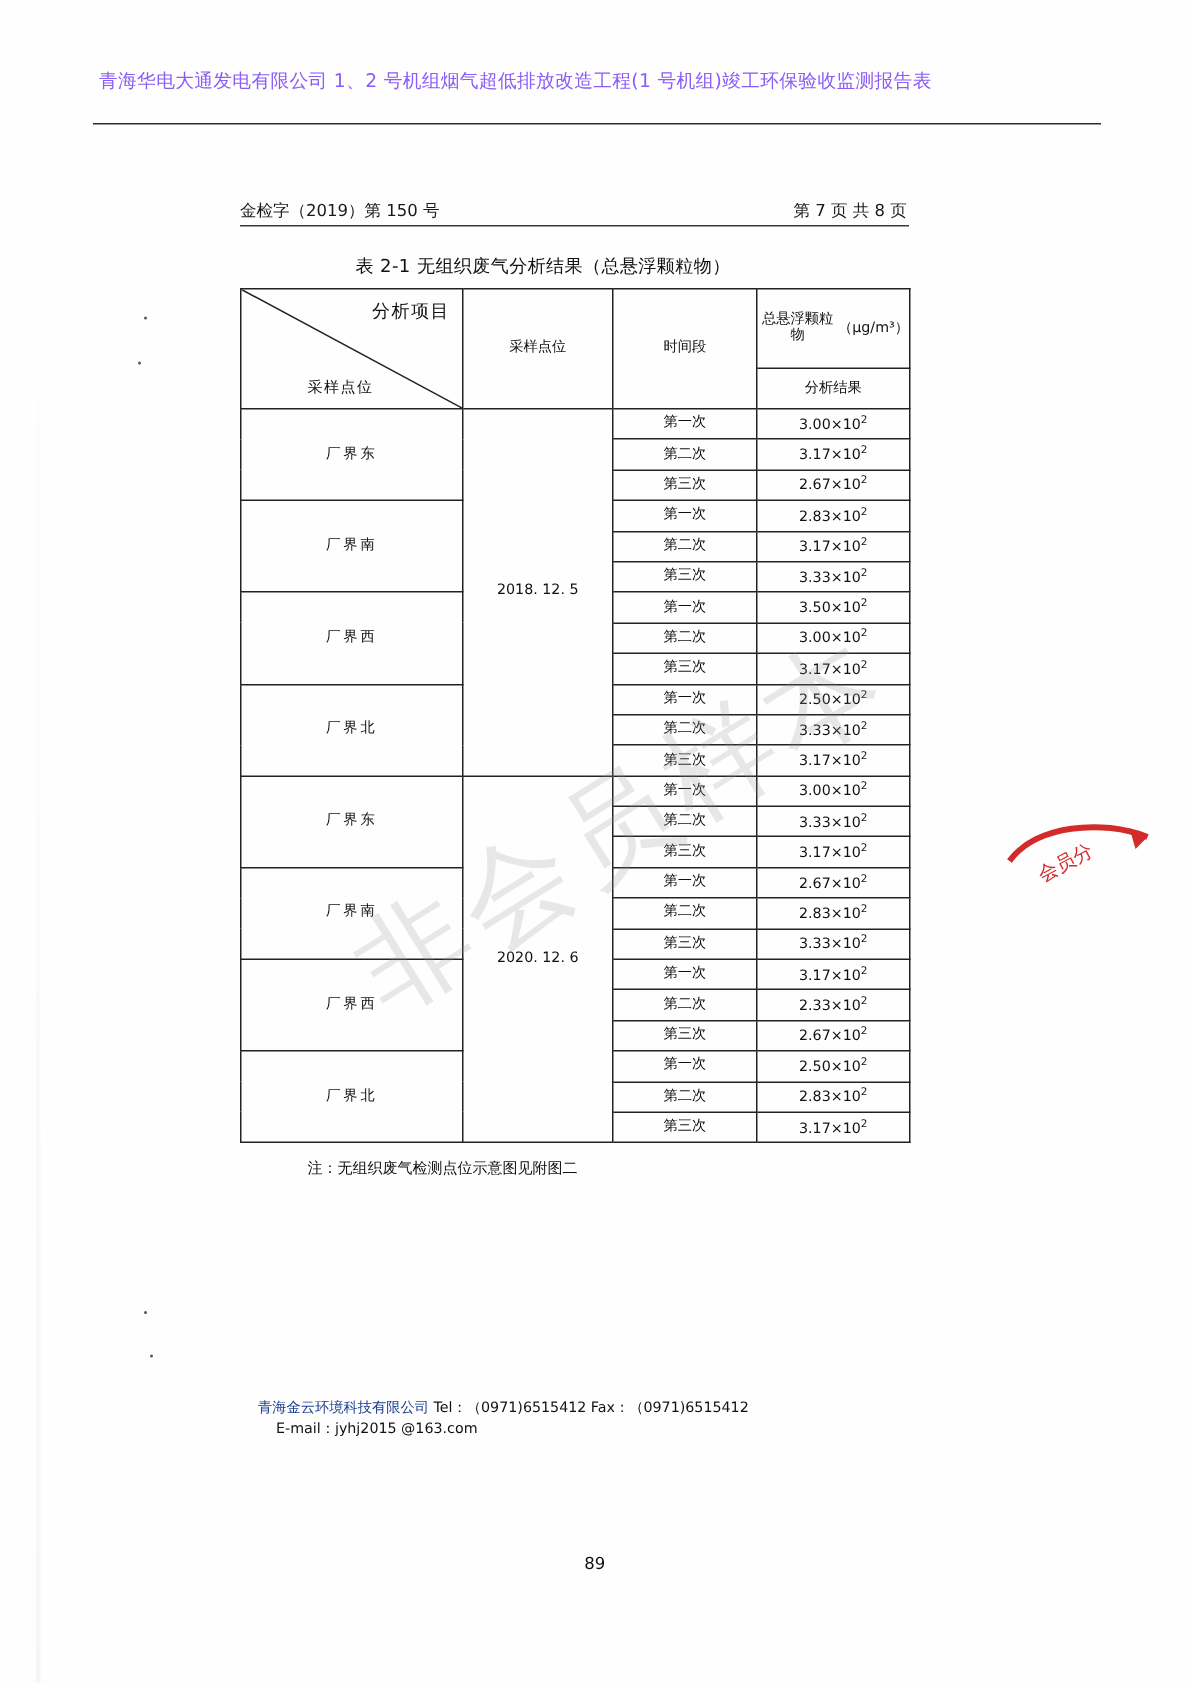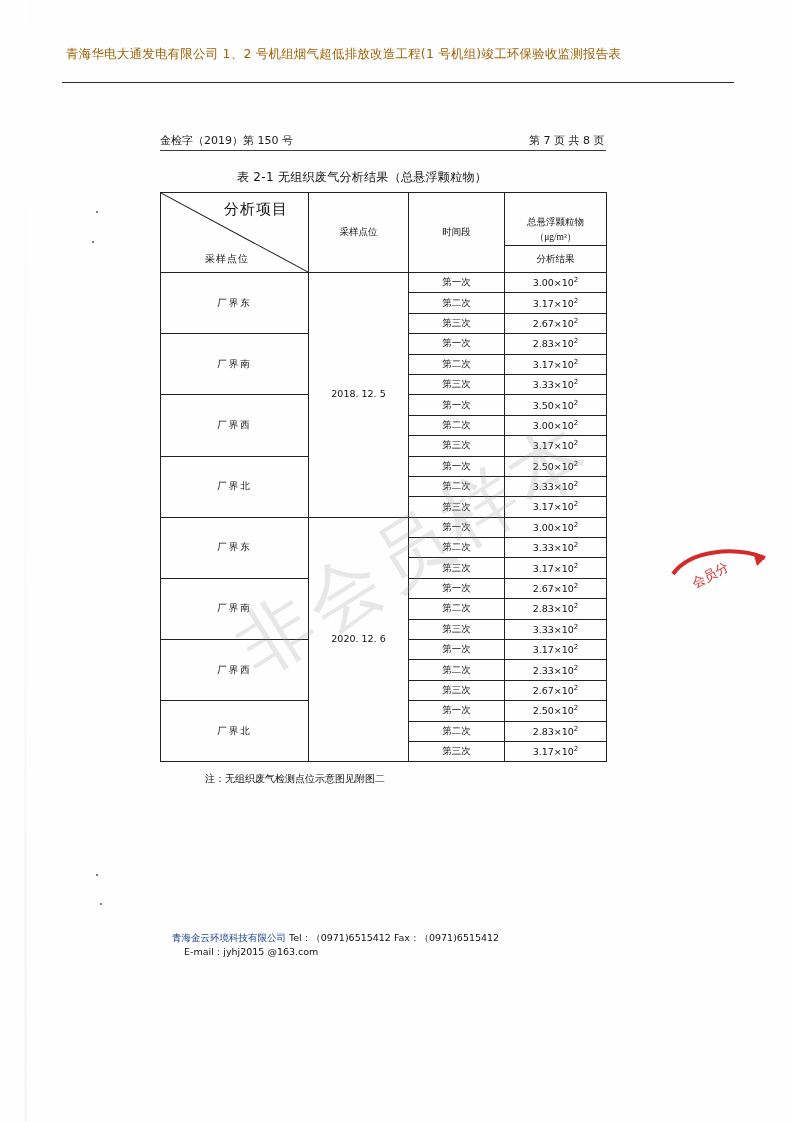--- a/index.html
+++ b/index.html
@@ -11,21 +11,21 @@
     overflow:hidden;
     color:#111;
   }
   .page{
     position:absolute;left:0;top:0;width:793px;height:1122px;
     background:#fefefe;
   }
   
   .doc-header{
     position:absolute;left:66px;top:46px;width:665px;
-    font-size:12.5px;letter-spacing:0.2px;color:#a16207;
+    font-size:12.5px;letter-spacing:0.2px;color:#8b5cf6;
     white-space:nowrap;
   }
   .header-rule{
     position:absolute;left:62px;top:82px;width:672px;height:1px;
     background:#2b2b2b;
   }
   .subhead{
     position:absolute;top:133px;font-size:11px;color:#1a1a1a;
   }
   .subhead.left{left:160px;}
@@ -62,29 +62,28 @@
   td.site-cell{font-size:10px;letter-spacing:2px;}
   td.date-cell{font-size:10px;}
   td.hdr{font-size:10px;}
   .corner{
     position:relative;height:78px;padding:0;
   }
   .corner .diag{
     position:absolute;left:0;top:0;width:100%;height:100%;
   }
   .corner .t1{
-    position:absolute;right:20px;top:8px;font-size:15px;letter-spacing:1px;
+    position:absolute;right:8px;top:8px;font-size:12px;letter-spacing:1px;
   }
   .corner .t2{
     position:absolute;left:16px;bottom:8px;font-size:10px;letter-spacing:1px;margin-left:28px;
   }
   .hdr-stack{
-    display:flex;flex-direction:column;justify-content:flex-end;align-items:center;
+    display:flex;justify-content:flex-end;align-items:center;
     height:100%;
-    font-family:Liberation Serif, serif;
   }
   .hdr-stack div{padding:2px 0;}
   sup{font-size:7px;vertical-align:super;}
   .note{
     position:absolute;left:205px;top:772px;font-size:10px;color:#111;
   }
   
   .footer-line1{
     position:absolute;left:172px;top:932px;font-size:9.5px;color:#111;
   }
@@ -275,20 +274,21 @@
   </div>
 
   <div class="note">注：无组织废气检测点位示意图见附图二</div>
 
   <div class="footer-line1">
     <span class="org">青海金云环境科技有限公司</span>
     <span>Tel：（0971)6515412    Fax：（0971)6515412</span>
   </div>
   <div class="footer-line2">E-mail：jyhj2015 @163.com</div>
 
+  <div class="pagenum">89</div>
 
   <div class="watermark">非会员样本</div>
 
   <svg class="stamp" viewBox="0 0 110 70">
     <path d="M8,34 C25,10 70,6 100,18" stroke="#d32a2a" stroke-width="4" fill="none"></path>
     <path d="M100,18 L88,12 L92,26 Z" fill="#d32a2a"></path>
     <text x="30" y="48" fill="#d32a2a" font-size="13" transform="rotate(-28 30 48)" font-family="DejaVu Sans, sans-serif">会员分</text>
   </svg>
 
   <div class="dots">

